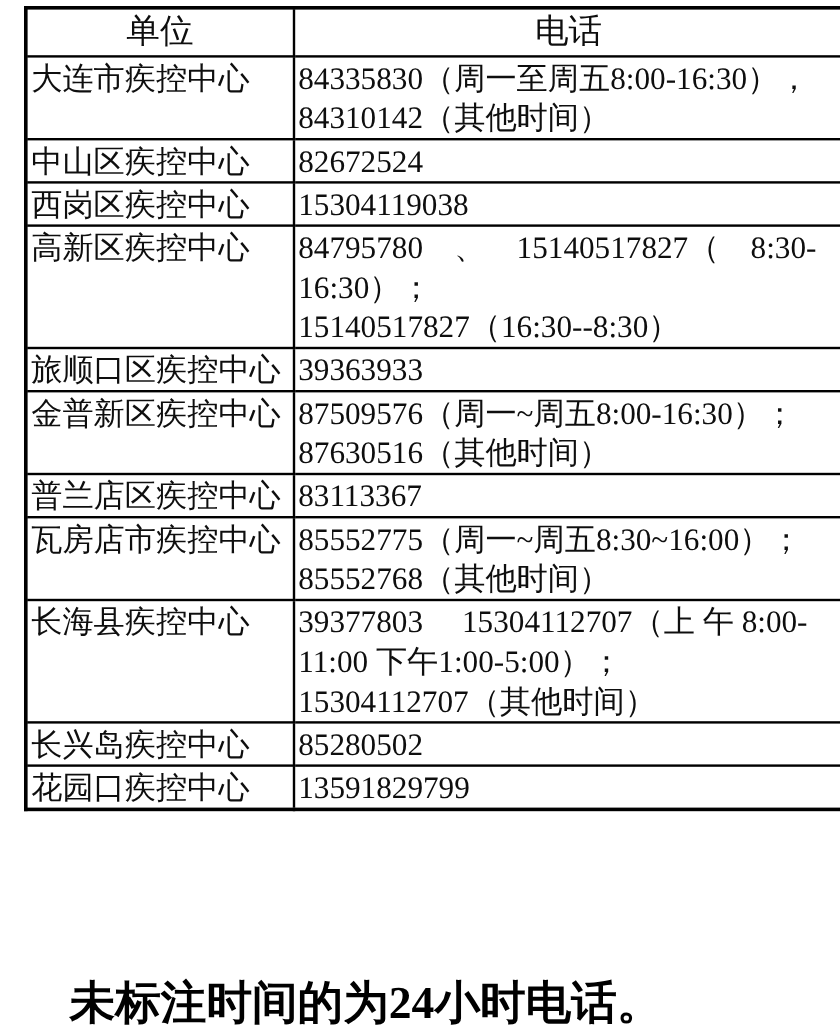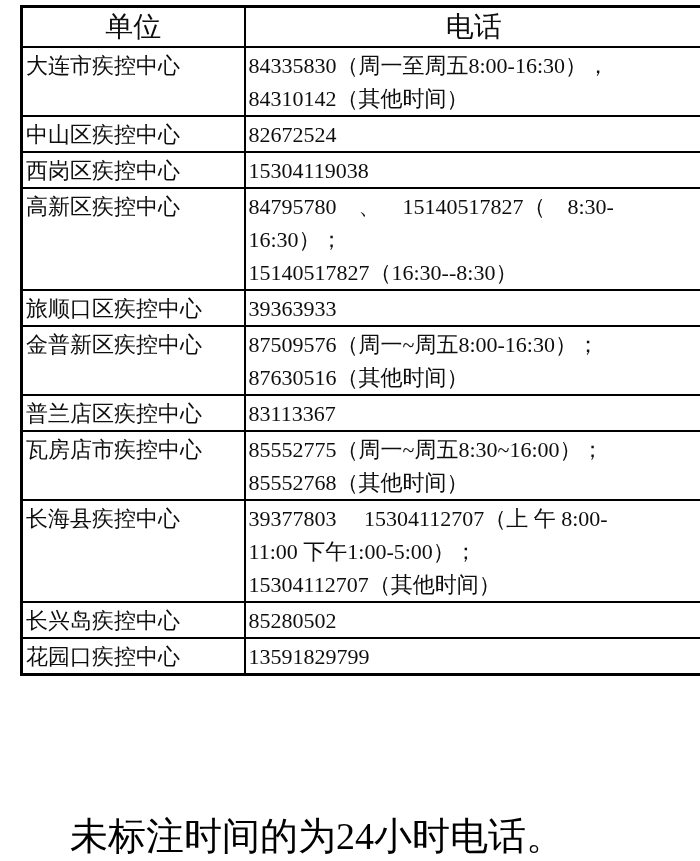--- a/index.html
+++ b/index.html
@@ -35,42 +35,42 @@
   }
   th {
     height: 38px;
     font-size: 28px;
     font-weight: normal;
     text-align: center;
     padding: 0;
     line-height: 38px;
   }
   td {
-    font-size: 22px;
+    font-size: 26px;
     line-height: 33px;
     vertical-align: top;
     padding: 1px 2px 0 3px;
     white-space: pre-line;
     overflow: hidden;
   }
   td.unit { white-space: nowrap; }
   tr.lines-1 { height: 36px; }
   tr.lines-2 { height: 67px; }
   tr.lines-3 { height: 101px; }
   .footer-note {
     position: absolute;
-    left: 12px;
+    left: 0;
     top: 812px;
     width: 576px;
     margin: 0;
     padding-left: 58px;
     box-sizing: border-box;
     font-size: 38px;
     line-height: 48px;
-    font-weight: 400;
+    font-weight: 700;
     color: #000;
   }
 </style>
 </head>
 <body>
 
 <div class="page">
 
   <table class="contact-table">
     <colgroup>

